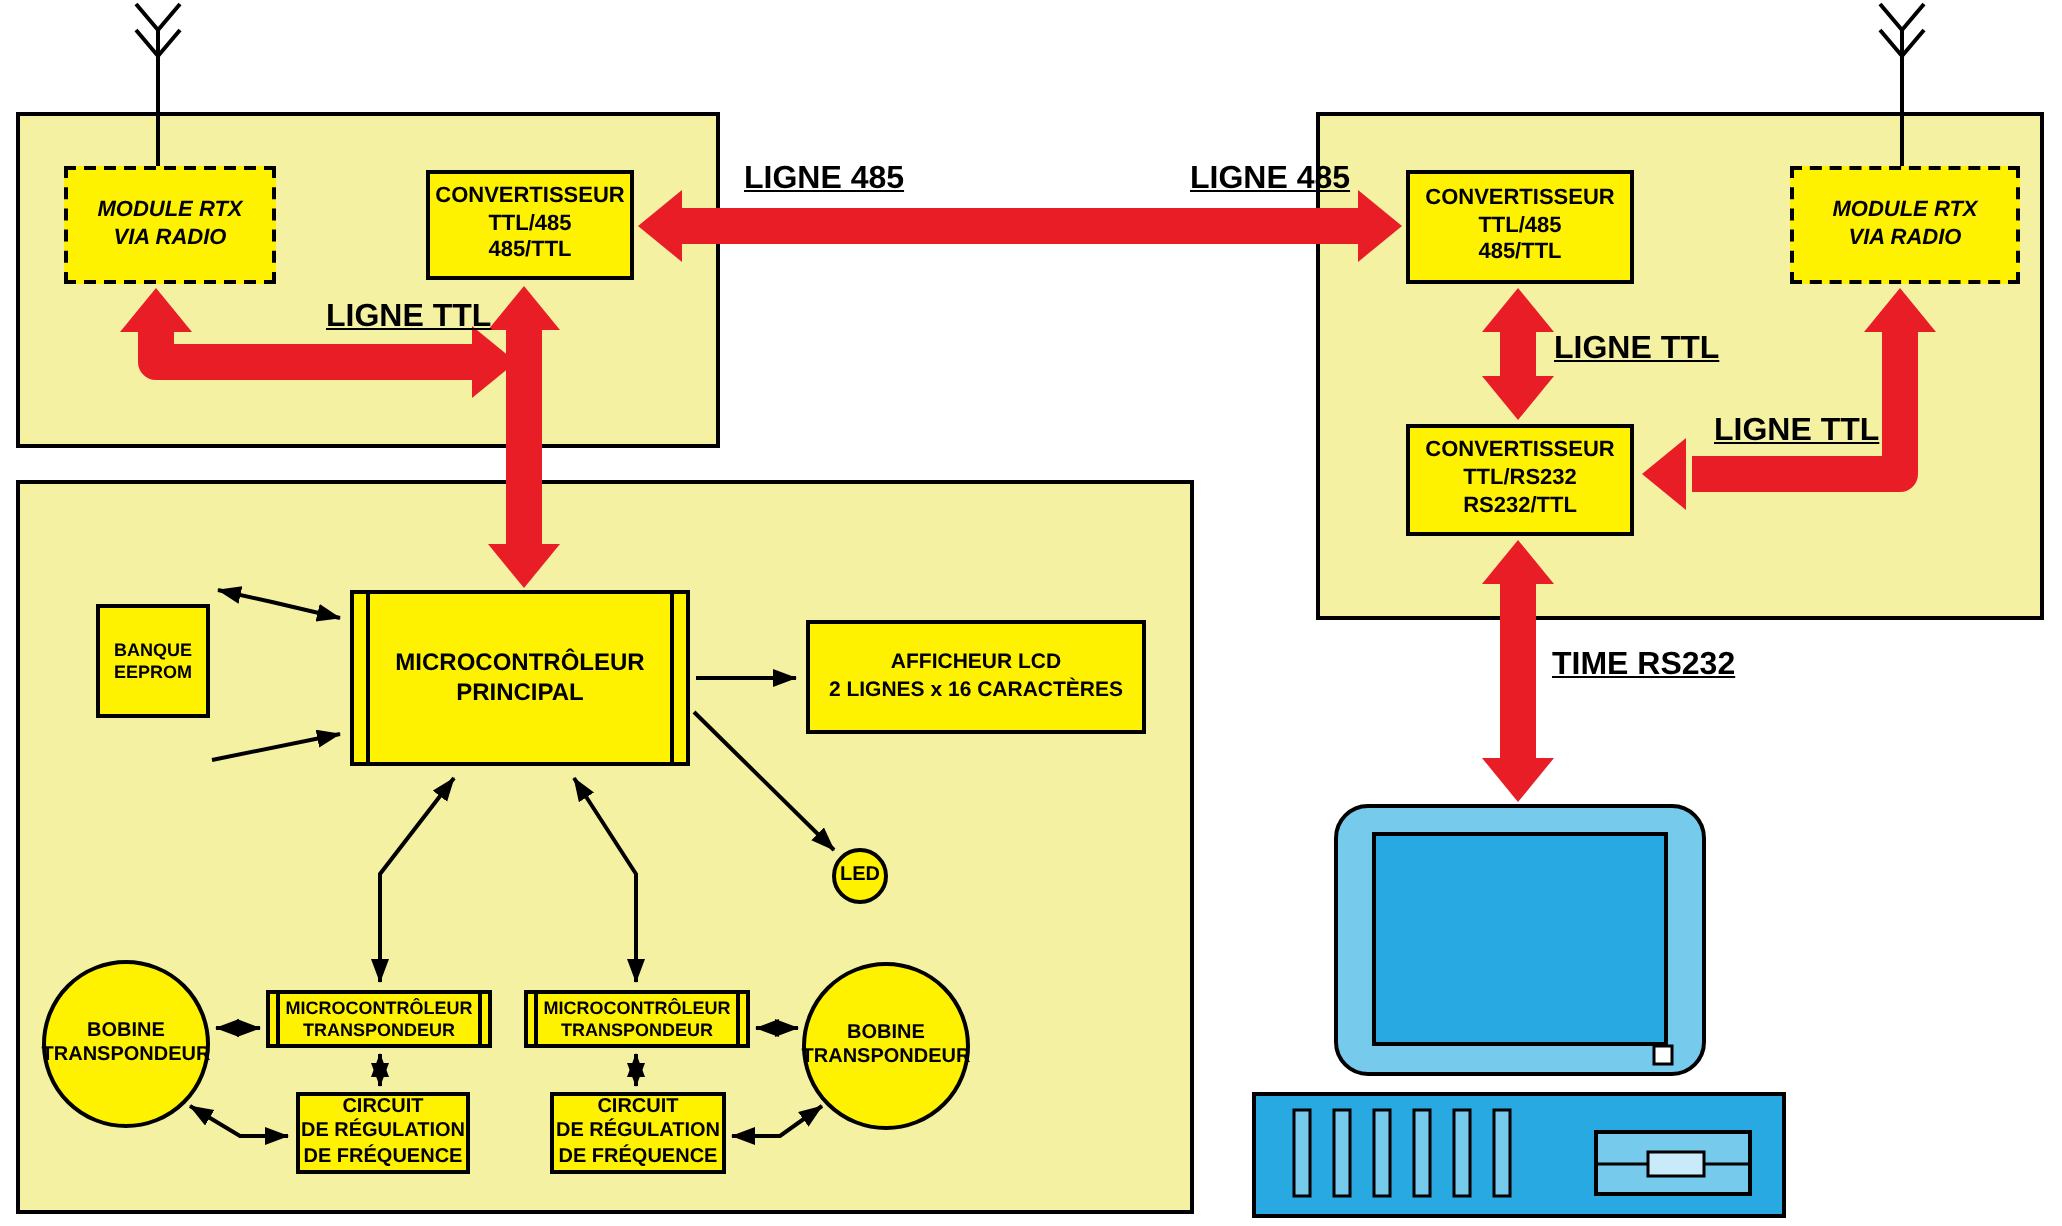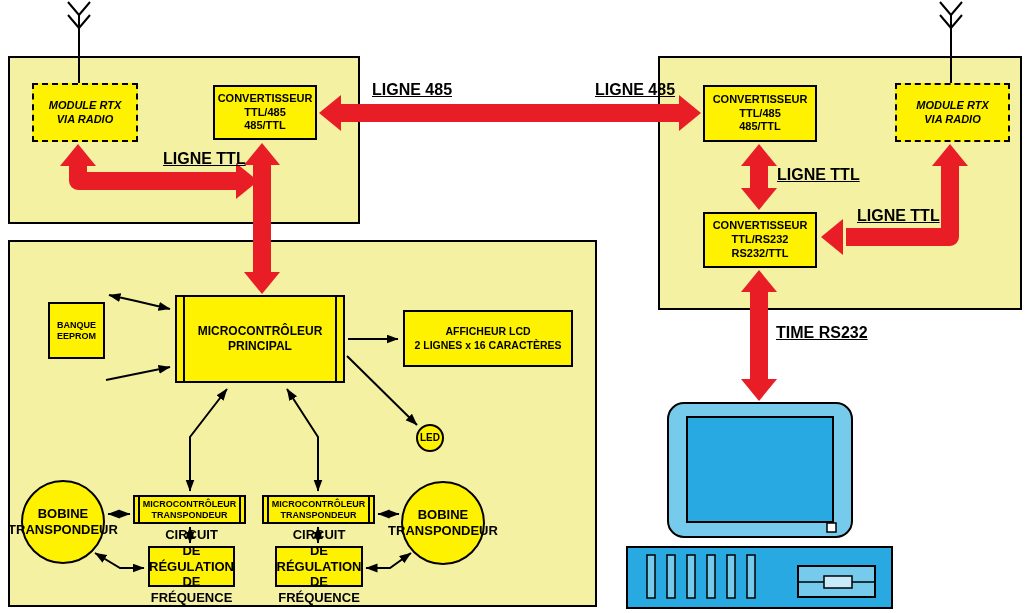--- a/index.html
+++ b/index.html
@@ -32,21 +32,21 @@
   }
   .ic::before{left:6px;} .ic::after{right:6px;}
   .ic2::before{left:3px;} .ic2::after{right:3px;}
   .lbl{
     position:absolute;font-weight:bold;color:#000;font-size:16px;
     white-space:nowrap;z-index:4;text-decoration:underline;
   }
   #b-micro{font-size:12px;}
   #b-lcd{font-size:10.5px;}
   #b-eeprom,#b-rtc,#b-transp-l,#b-transp-r{font-size:9px;line-height:1.18;}
-  #b-circ-l,#b-circ-r,#b-bob-l,#b-bob-r{font-size:13px;line-height:1.22;}
+  #b-circ-l,#b-circ-r,#b-bob-l,#b-bob-r{font-size:10px;line-height:1.22;}
   #b-led{font-size:10px;}
   .red{fill:var(--arrow-red);}
   .redshaft{stroke:var(--arrow-red);stroke-width:18;fill:none;stroke-linejoin:round;}
   .blkline{stroke:var(--line-black);stroke-width:2;fill:none;}
   .blue-l{fill:var(--monitor-light-blue);stroke:var(--line-black);stroke-width:2;}
   .blue-d{fill:var(--monitor-dark-blue);stroke:var(--line-black);stroke-width:2;}
   .slot{fill:var(--monitor-light-blue);stroke:var(--line-black);stroke-width:1.5;}
 </style>
 </head>
 <body>

